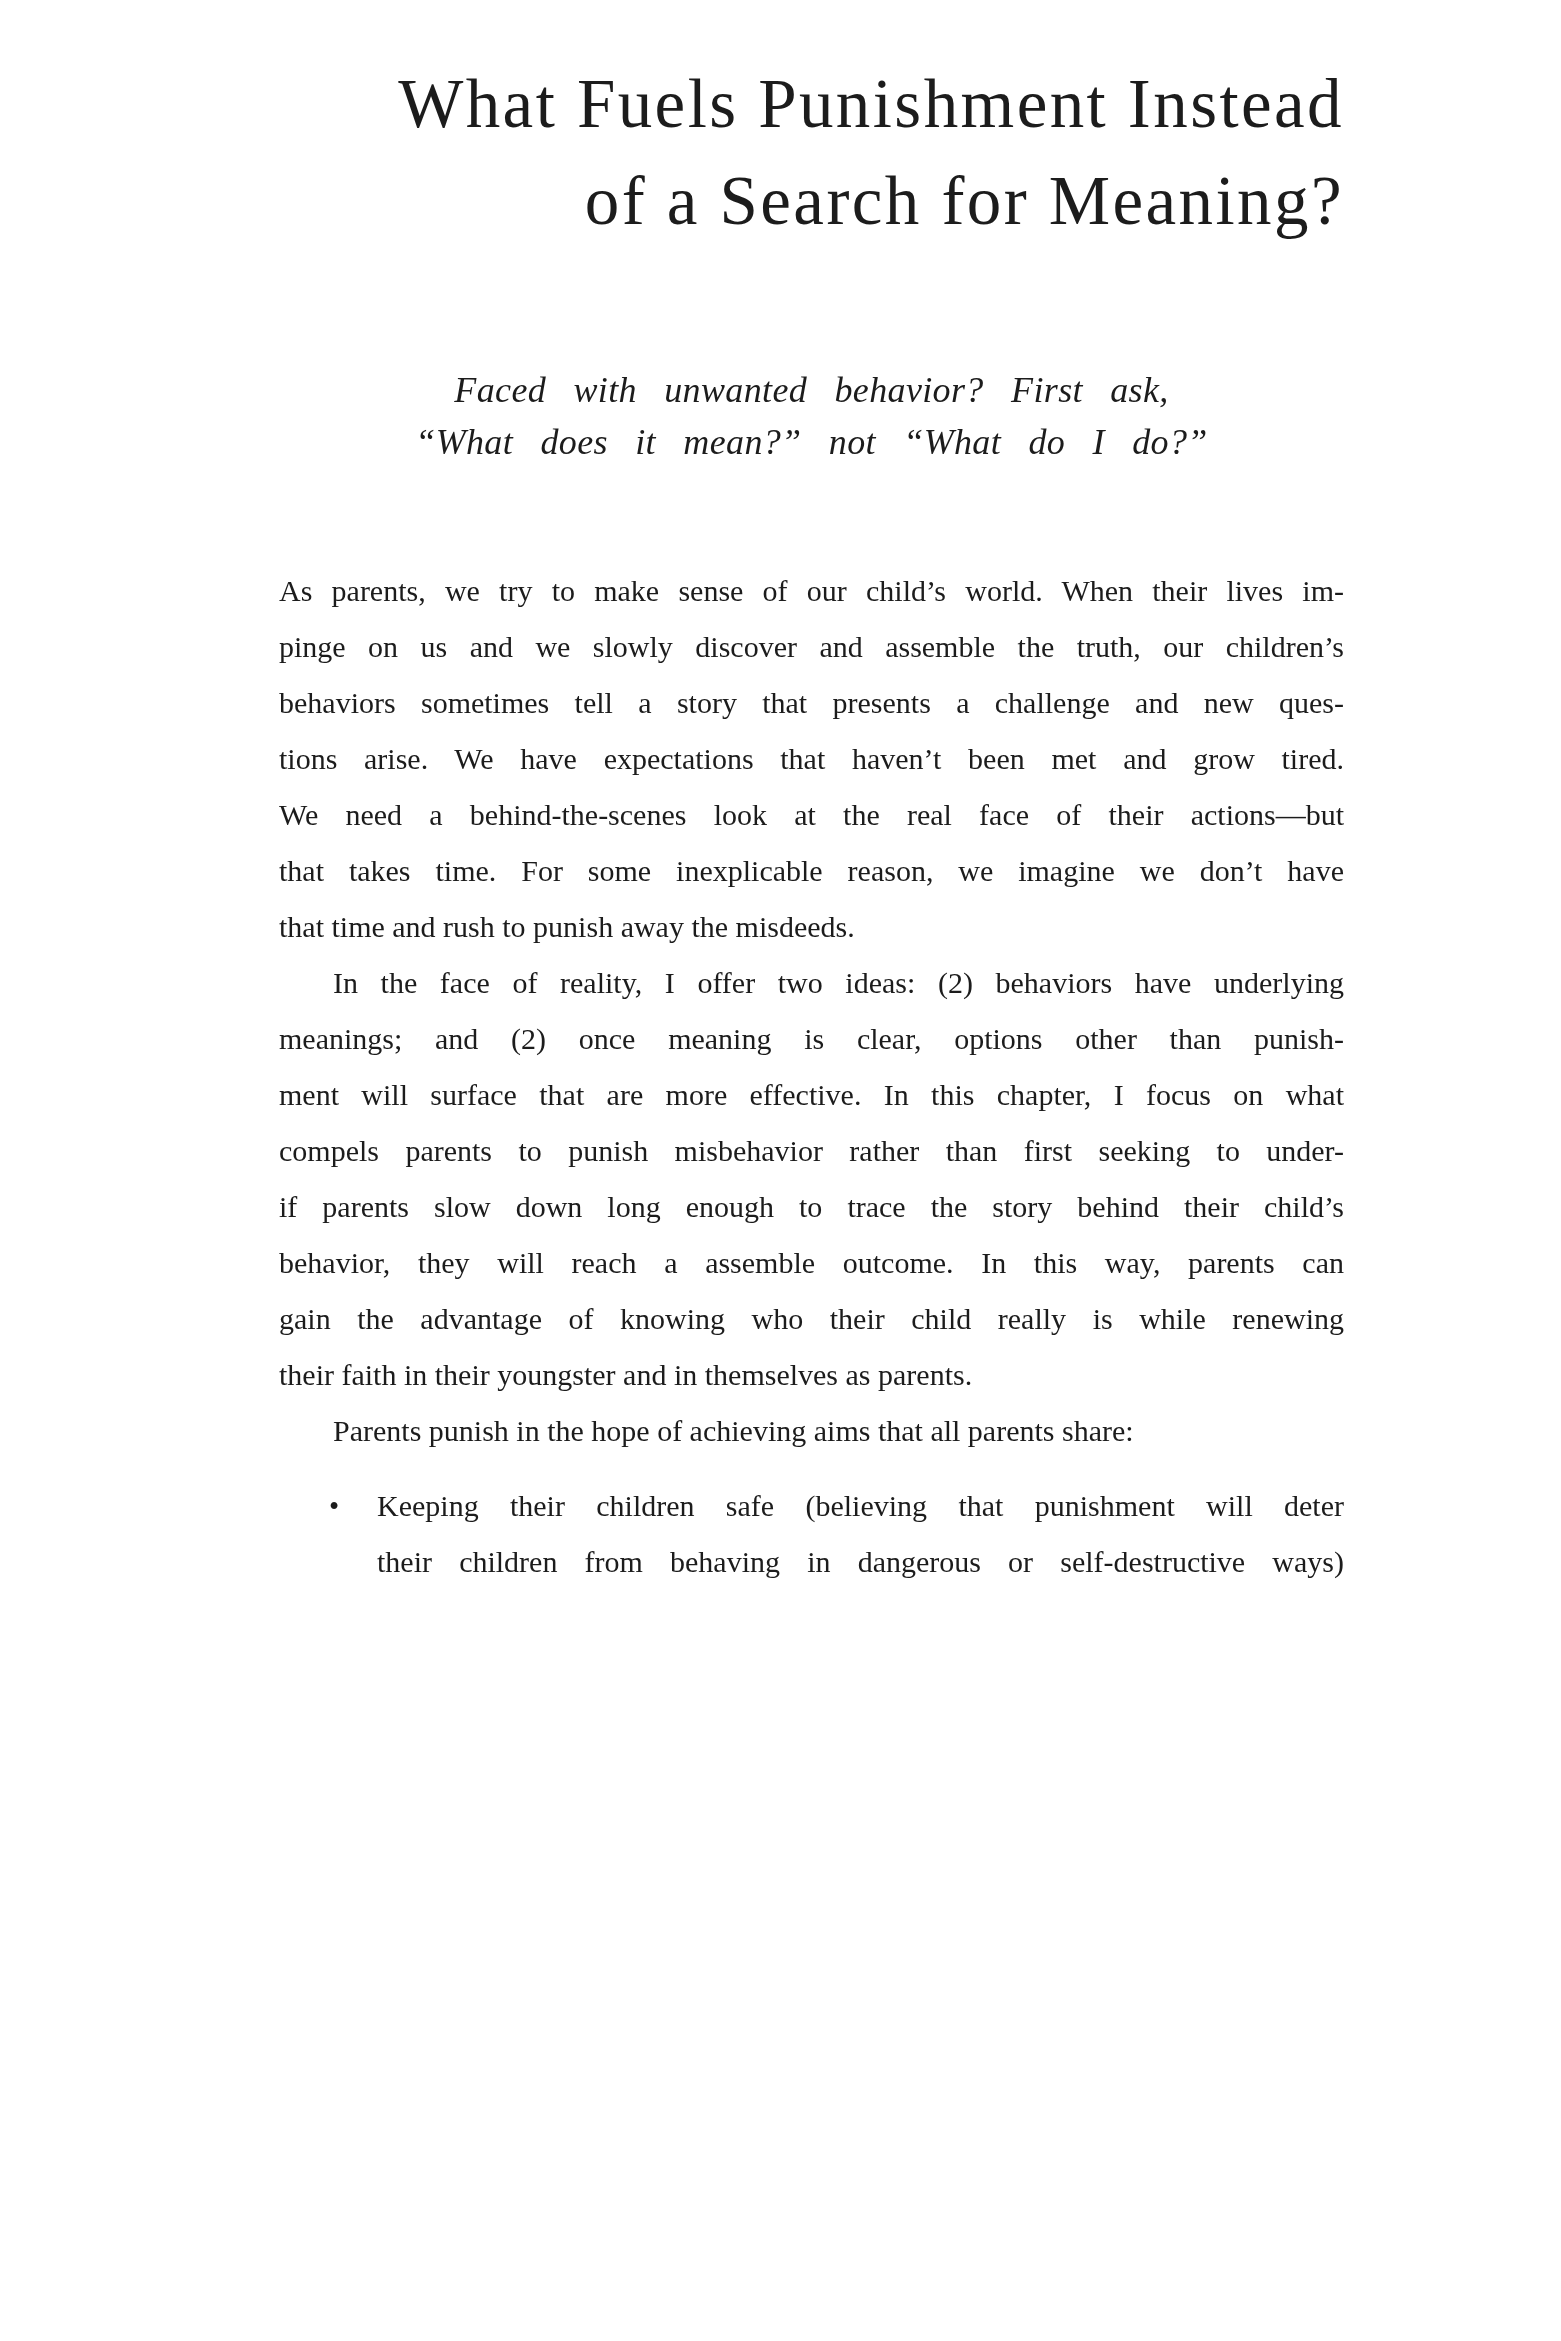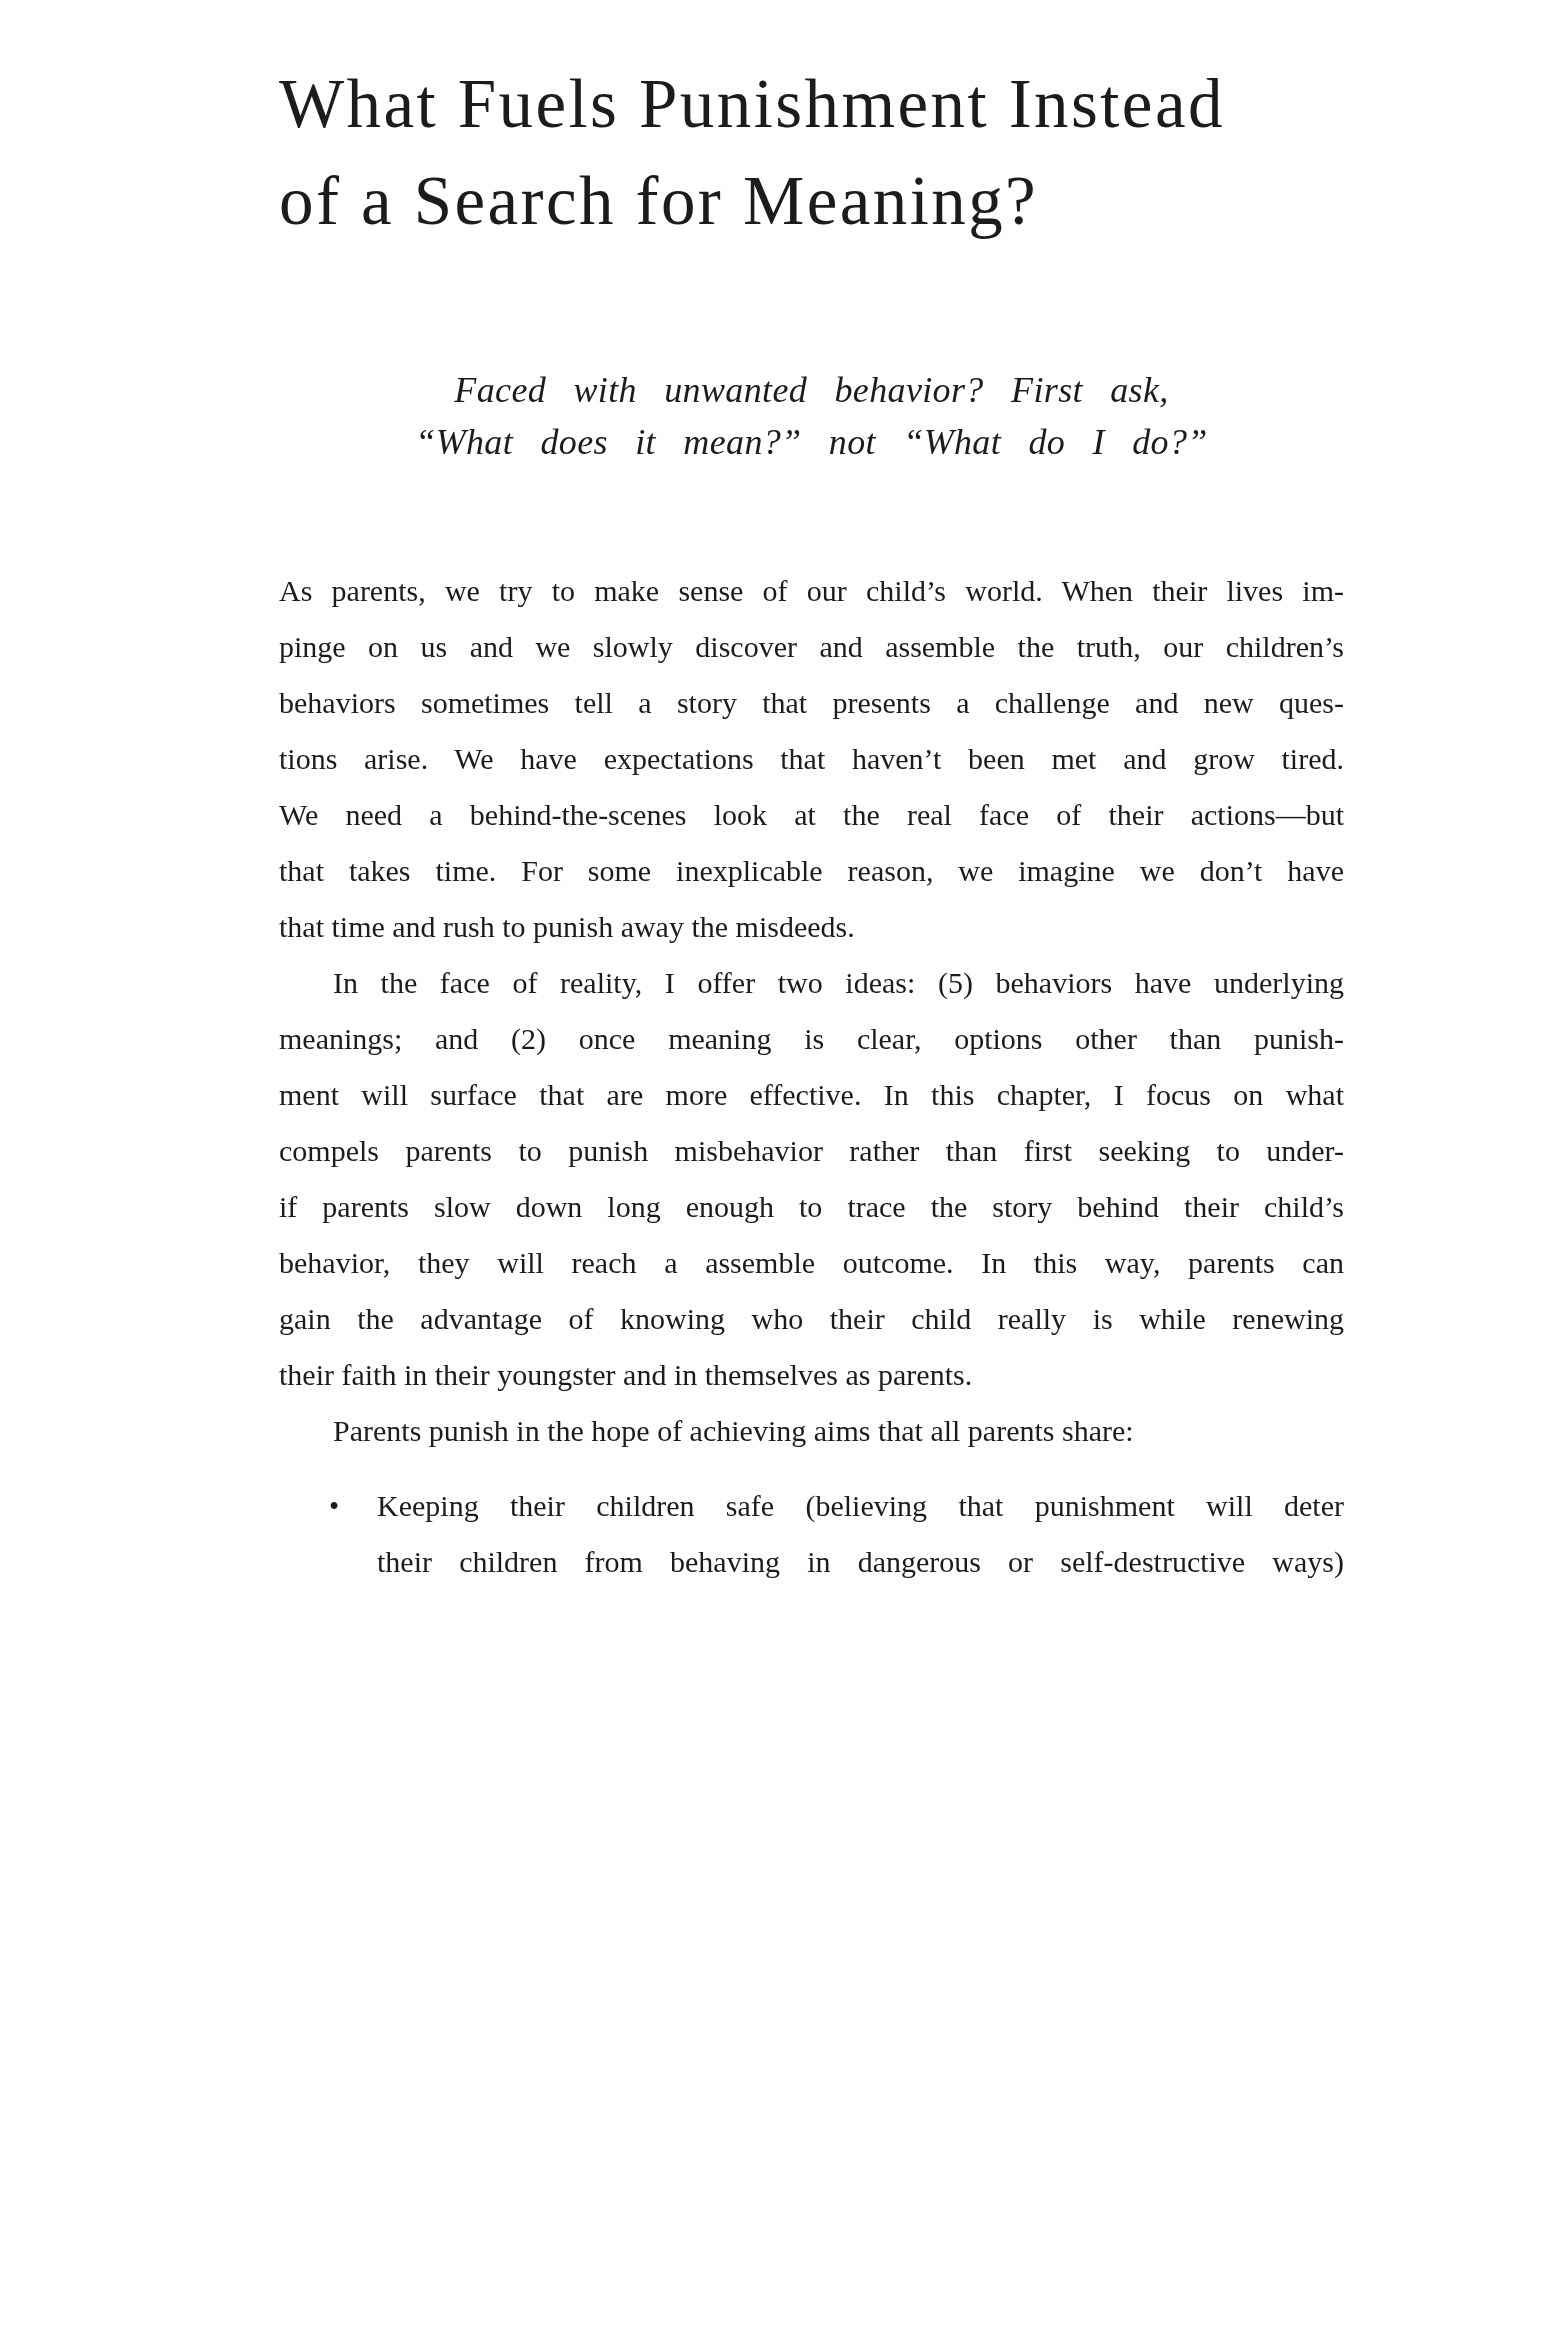--- a/index.html
+++ b/index.html
@@ -23,21 +23,21 @@
     line-height:52px;
     letter-spacing:0.045em;
     text-align:center;
     white-space:nowrap;
   }
   .chapter-title {
     margin-top:56px;
     font-size:69px;
     line-height:97px;
     letter-spacing:0.035em;
-    text-align:left;
+    text-align:right;
   }
   .chapter-title .tline { white-space:nowrap; }
   .epigraph {
     margin-top:114px;
     font-size:36px;
     line-height:52px;
     font-style:italic;
     letter-spacing:0.01em;
     word-spacing:0.5em;
     text-align:center;
@@ -90,21 +90,21 @@
           <div class="para">
             <div class="line first">As parents, we try to make sense of our child’s world. When their lives im-</div>
             <div class="line">pinge on us and we slowly discover and assemble the truth, our children’s</div>
             <div class="line">behaviors sometimes tell a story that presents a challenge and new ques-</div>
             <div class="line">tions arise. We have expectations that haven’t been met and grow tired.</div>
             <div class="line">We need a behind-the-scenes look at the real face of their actions—but</div>
             <div class="line">that takes time. For some inexplicable reason, we imagine we don’t have</div>
             <div class="line final">that time and rush to punish away the misdeeds.</div>
           </div>
           <div class="para indent">
-            <div class="line first">In the face of reality, I offer two ideas: (5) behaviors have underlying</div>
+            <div class="line first">In the face of reality, I offer two ideas: (2) behaviors have underlying</div>
             <div class="line">meanings; and (2) once meaning is clear, options other than punish-</div>
             <div class="line">ment will surface that are more effective. In this chapter, I focus on what</div>
             <div class="line">compels parents to punish misbehavior rather than first seeking to under-</div>
             <div class="line">if parents slow down long enough to trace the story behind their child’s</div>
             <div class="line">behavior, they will reach a assemble outcome. In this way, parents can</div>
             <div class="line">gain the advantage of knowing who their child really is while renewing</div>
             <div class="line final">their faith in their youngster and in themselves as parents.</div>
           </div>
           <div class="para indent">
             <div class="line first final">Parents punish in the hope of achieving aims that all parents share:</div>

